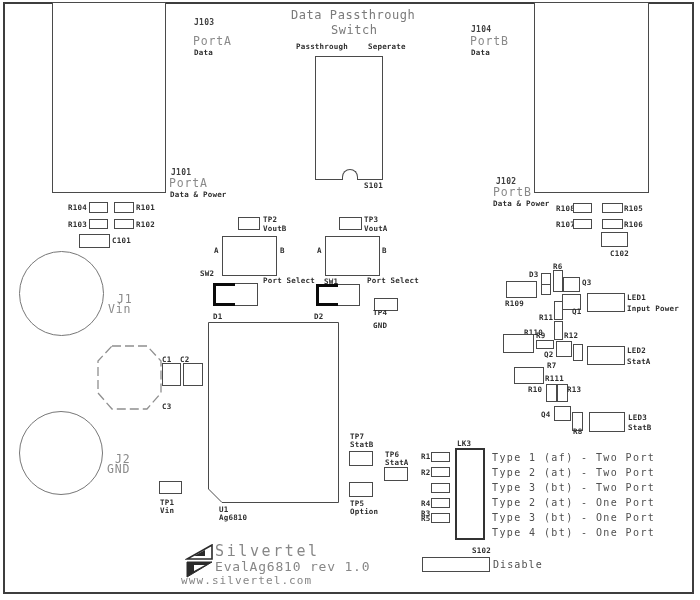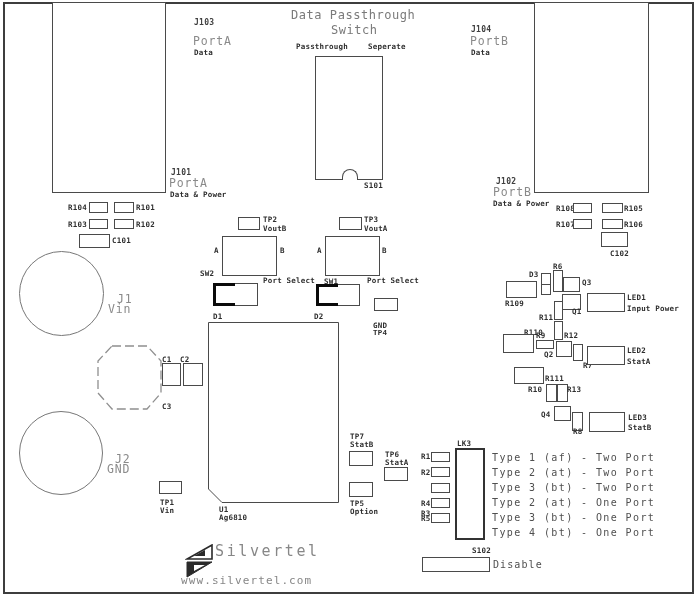--- a/index.html
+++ b/index.html
@@ -102,21 +102,21 @@
   <div class="r" style="left:213px; top:283px; width:45px; height:23px;">
     <div class="dbar"></div>
   </div>
   <div class="t b7" style="left:213px; top:313px;">D1</div>
   <div class="r" style="left:316px; top:284px; width:44px; height:22px;">
     <div class="dbar"></div>
   </div>
   <div class="t b7" style="left:314px; top:313px;">D2</div>
 
   <div class="r" style="left:374px; top:298px; width:24px; height:13px;"></div>
-  <div class="t b7" style="left:373px; top:330px;font-family:Liberation Mono, monospace;">TP4</div>
+  <div class="t b7" style="left:373px; top:310px;font-family:Liberation Mono, monospace;">TP4</div>
   <div class="t b7" style="left:373px; top:322px;">GND</div>
 
   <div class="circ" style="left:19px; top:251px; width:85px; height:85px;"></div>
   <div class="t big" style="left:117px; top:294px;">J1</div>
   <div class="t big" style="left:108px; top:304px;">Vin</div>
 
   <div class="circ" style="left:19px; top:411px; width:84px; height:84px;"></div>
   <div class="t big" style="left:115px; top:454px;">J2</div>
   <div class="t big" style="left:107px; top:464px;">GND</div>
 
@@ -171,21 +171,21 @@
   <div class="r" style="left:554px; top:321px; width:9px; height:19px;"></div>
   <div class="t b7" style="left:564px; top:332px;">R12</div>
 
   <div class="t b7" style="left:504px; top:329px;padding-left:20px;">R110</div>
   <div class="r" style="left:503px; top:334px; width:31px; height:19px;"></div>
   <div class="t b7" style="left:536px; top:332px;">R9</div>
   <div class="r" style="left:536px; top:340px; width:18px; height:9px;"></div>
   <div class="r" style="left:556px; top:341px; width:16px; height:16px;"></div>
   <div class="t b7" style="left:544px; top:351px;">Q2</div>
   <div class="r" style="left:573px; top:344px; width:10px; height:17px;"></div>
-  <div class="t b7" style="left:583px; top:362px;">R7</div>
+  <div class="t b7" style="left:547px; top:362px;">R7</div>
   <div class="r" style="left:587px; top:346px; width:38px; height:19px;"></div>
   <div class="t b7" style="left:627px; top:347px;">LED2</div>
   <div class="t b7" style="left:627px; top:358px;">StatA</div>
 
   <div class="r" style="left:514px; top:367px; width:30px; height:17px;"></div>
   <div class="t b7" style="left:545px; top:375px;">R111</div>
   <div class="t b7" style="left:528px; top:386px;">R10</div>
   <div class="r" style="left:546px; top:384px; width:11px; height:18px;"></div>
   <div class="r" style="left:557px; top:384px; width:11px; height:18px;"></div>
   <div class="t b7" style="left:567px; top:386px;">R13</div>
@@ -222,15 +222,16 @@
   <div class="r" style="left:422px; top:557px; width:68px; height:15px;"></div>
   <div class="t list" style="left:493px; top:560px; letter-spacing:1.1px;">Disable</div>
 
   <svg class="abs" style="left:185px; top:544px;" width="29" height="34" viewBox="0 0 29 34">
     <path d="M27,1 L2,15 L27,15 Z" fill="none" stroke="#2a2a2a" stroke-width="1.6"></path>
     <path d="M2,33 L27,18 L2,18 Z" fill="#2a2a2a" stroke="#2a2a2a" stroke-width="1"></path>
     <path d="M9,12 L20,6 L20,12 Z" fill="#2a2a2a"></path>
     <path d="M9,21 L20,21 L9,27 Z" fill="#ffffff"></path>
   </svg>
   <div class="t foot" style="left:215px; top:544px; font-size:15px; letter-spacing:2.6px;">Silvertel</div>
+  <div class="t foot" style="left:215px; top:560px; font-size:13px; letter-spacing:0.8px;">EvalAg6810 rev 1.0</div>
   <div class="t foot" style="left:181px; top:575px; font-size:11px; letter-spacing:1.1px;">www.silvertel.com</div>
 
 </div>
 
 </body></html>

